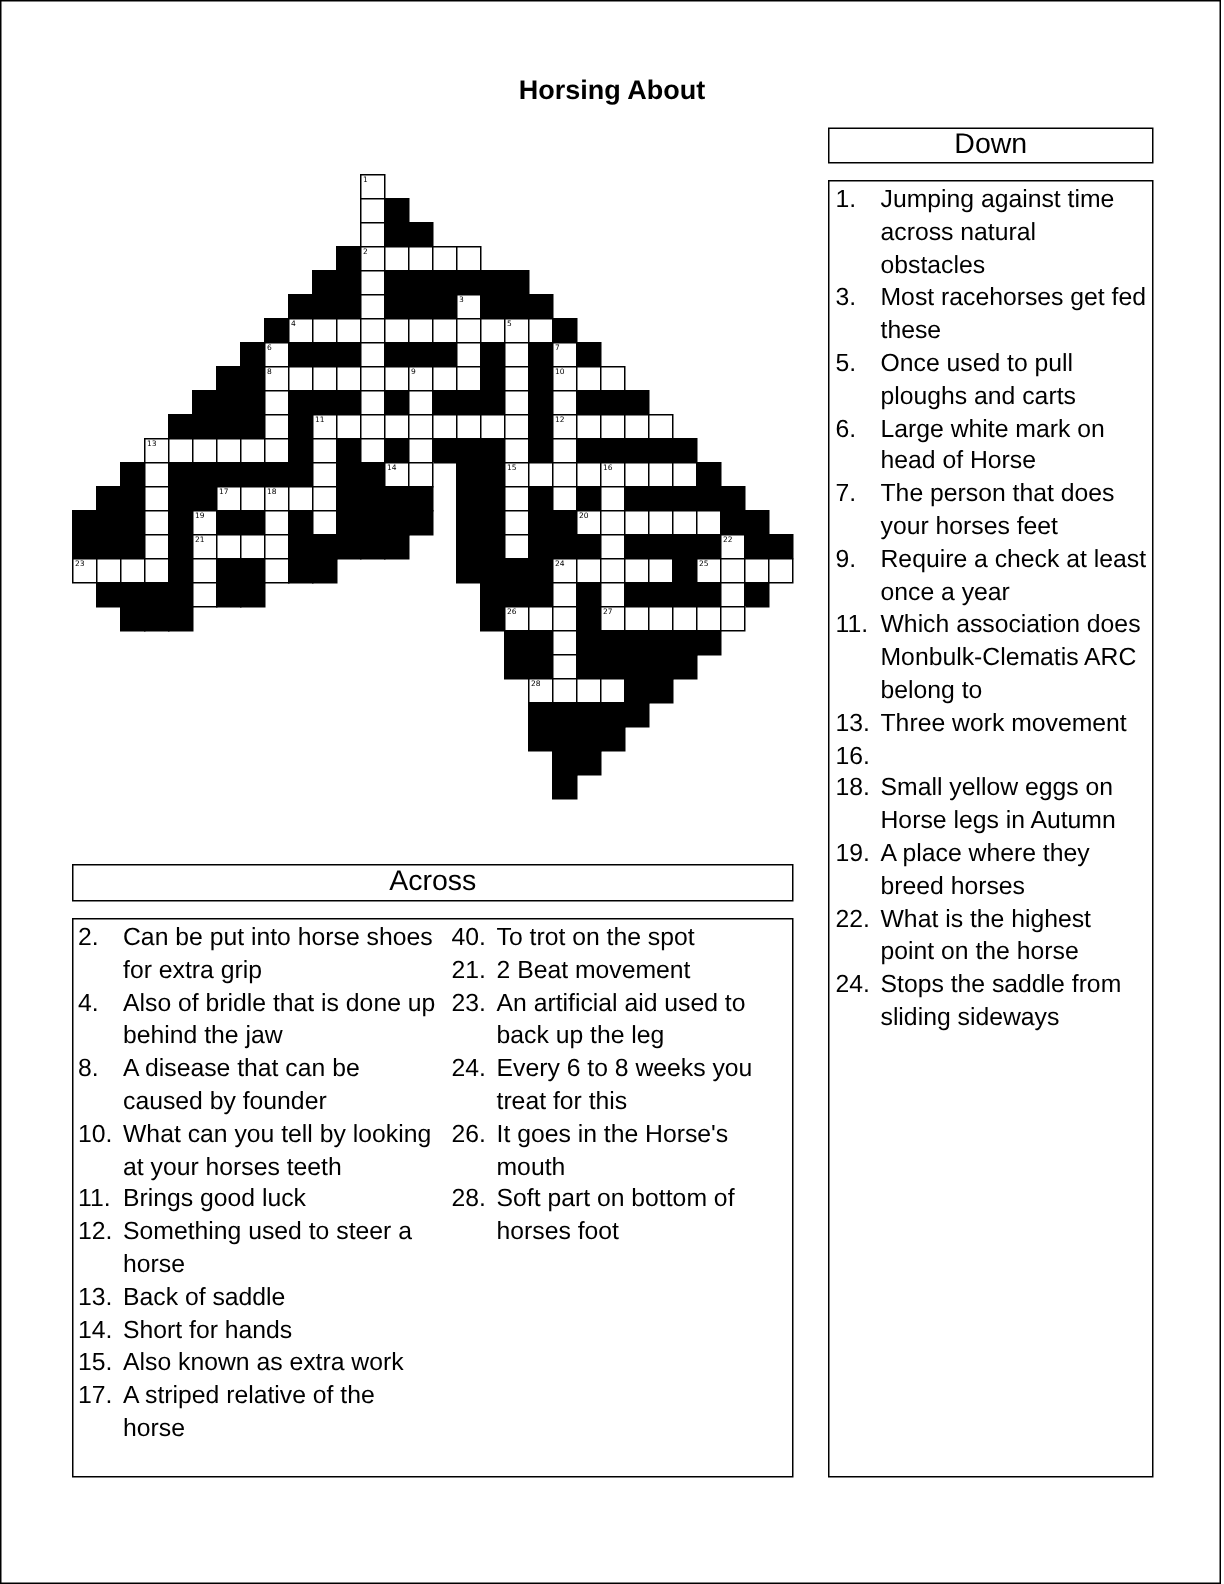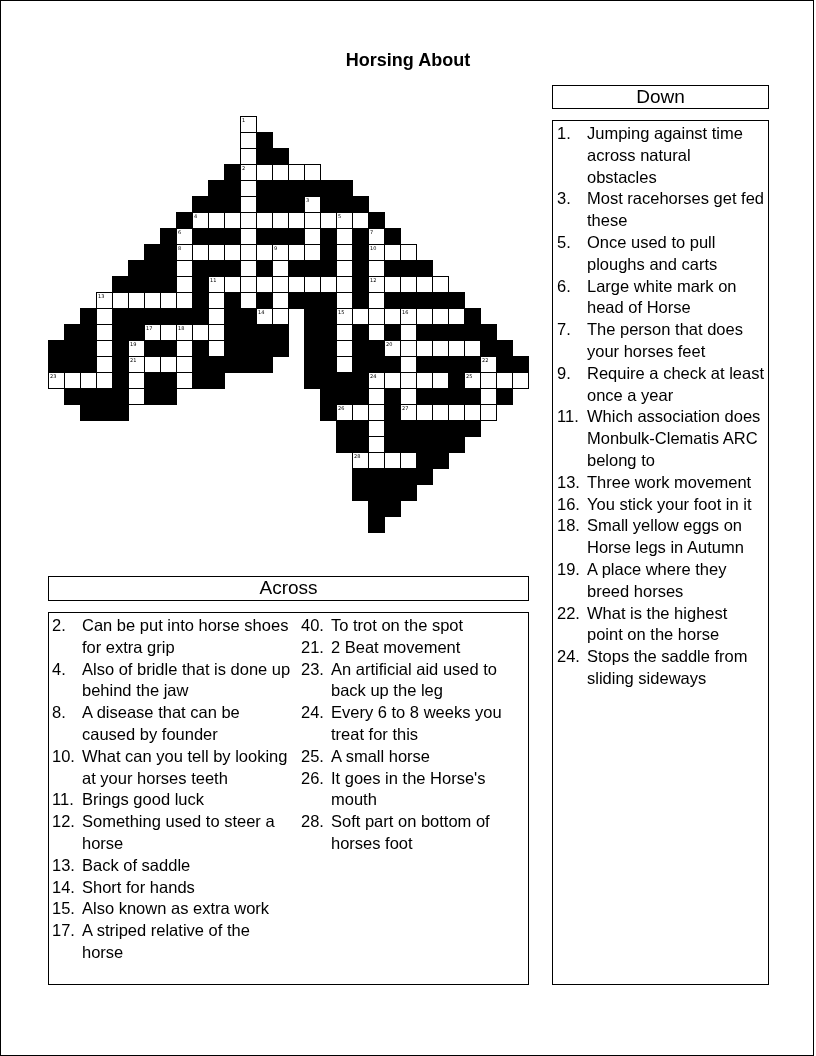--- a/index.html
+++ b/index.html
@@ -452,21 +452,20 @@
     <div class="clue">
       <span class="n">11.</span>
       <span class="t">Which association does Monbulk-Clematis ARC belong to</span>
     </div>
     <div class="clue">
       <span class="n">13.</span>
       <span class="t">Three work movement</span>
     </div>
     <div class="clue">
       <span class="n">16.</span>
-      <span class="t">You stick your foot in it</span>
     </div>
     <div class="clue">
       <span class="n">18.</span>
       <span class="t">Small yellow eggs on Horse legs in Autumn</span>
     </div>
     <div class="clue">
       <span class="n">19.</span>
       <span class="t">A place where they breed horses</span>
     </div>
     <div class="clue">
@@ -534,24 +533,20 @@
       </div>
       <div class="clue">
         <span class="n">23.</span>
         <span class="t">An artificial aid used to back up the leg</span>
       </div>
       <div class="clue">
         <span class="n">24.</span>
         <span class="t">Every 6 to 8 weeks you treat for this</span>
       </div>
       <div class="clue">
-        <span class="n">25.</span>
-        <span class="t">A small horse</span>
-      </div>
-      <div class="clue">
         <span class="n">26.</span>
         <span class="t">It goes in the Horse's mouth</span>
       </div>
       <div class="clue">
         <span class="n">28.</span>
         <span class="t">Soft part on bottom of horses foot</span>
       </div>
     </div>
 </div>
 

